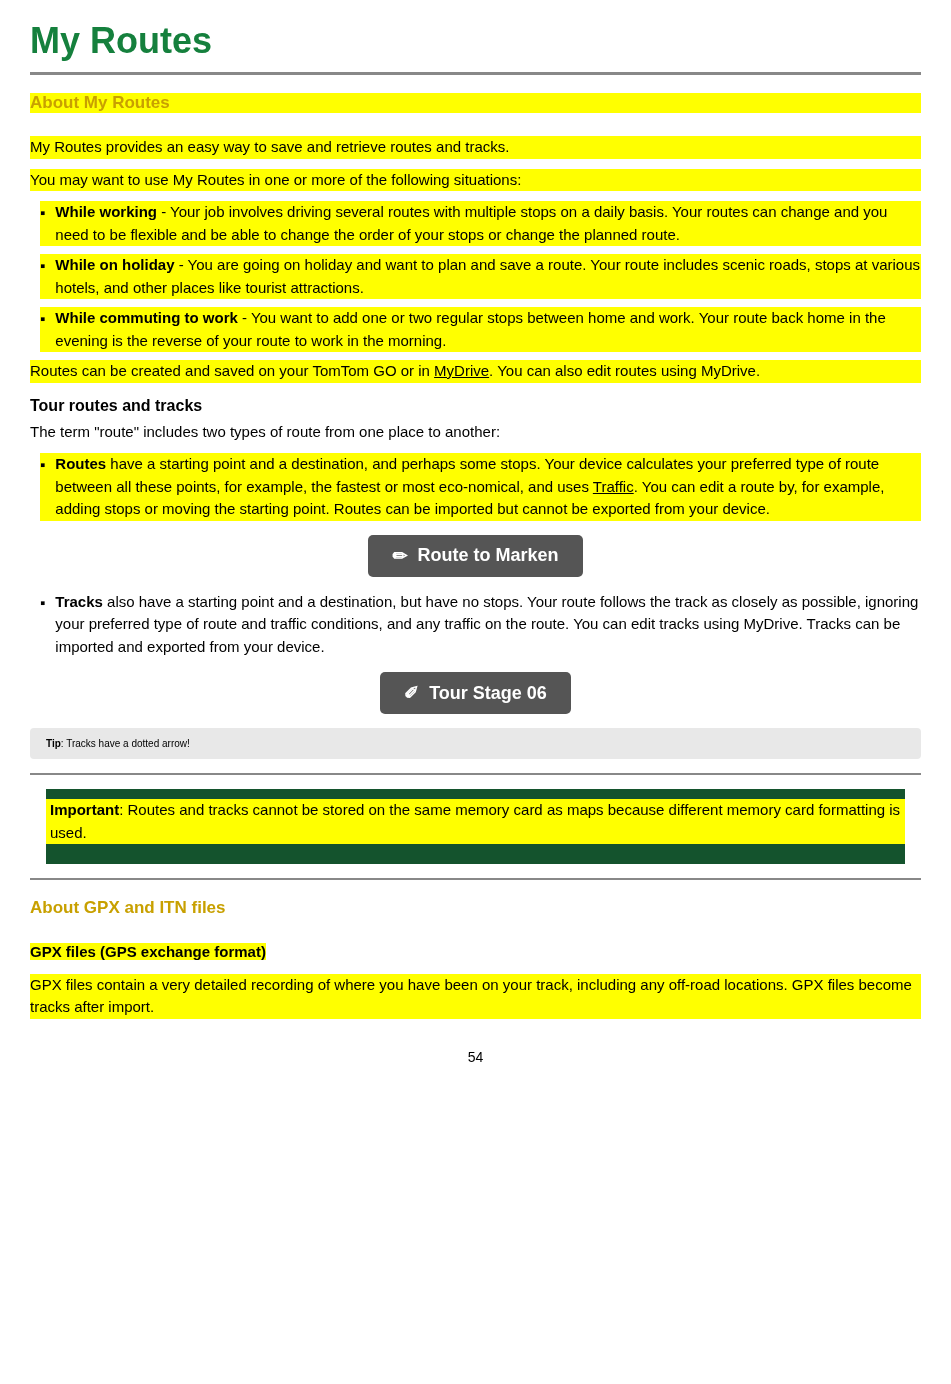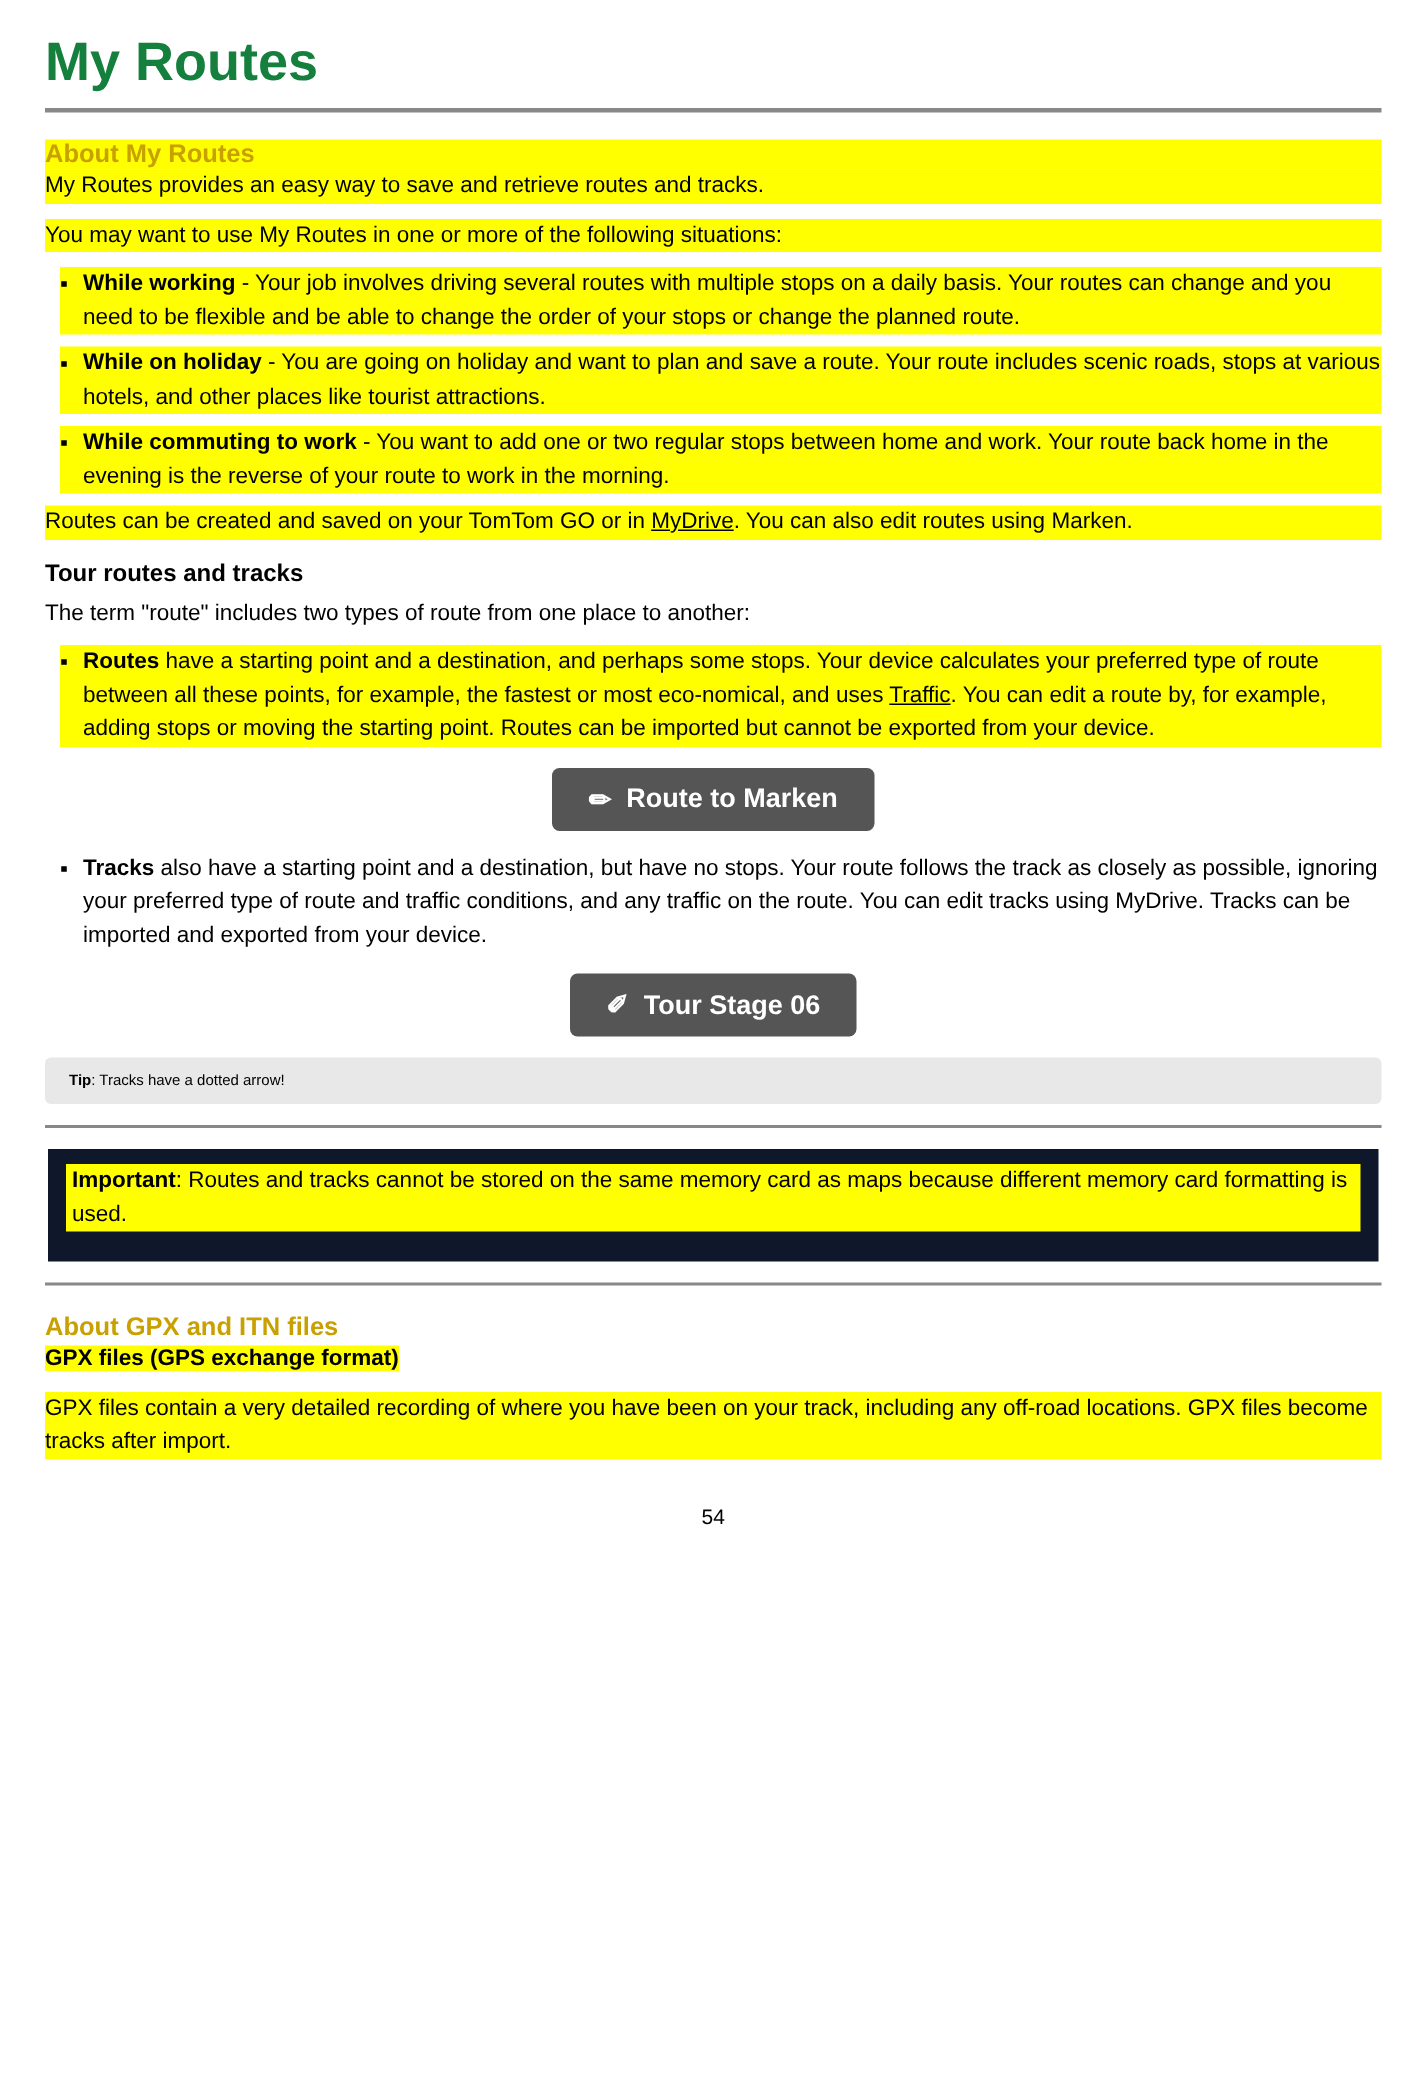--- a/index.html
+++ b/index.html
@@ -22,21 +22,21 @@
     .top-divider {
       border: none;
       border-top: 3px solid #888;
       margin-bottom: 18px;
     }
 
     .section-heading {
       font-size: 17px;
       font-weight: bold;
       color: #c8a000;
-      margin-bottom: 0;
+      margin-bottom: 23px;
     }
 
     .highlight-yellow {
       background-color: #ffff00;
     }
 
     p {
       margin-bottom: 10px;
       line-height: 1.5;
     }
@@ -114,23 +114,23 @@
       padding: 10px 16px;
       margin: 12px 0;
       font-size: 10px;
     }
 
     .tip-box .tip-bold {
       font-weight: bold;
     }
 
     .important-box {
-      background: #0f172a;
-      padding: 10px 12px;
-      margin: 14px 2px;
+      background: #14532d;
+      padding: 10px 0;
+      margin: 14px 16px;
     }
 
     .important-divider {
       border: none;
       border-top: 2px solid #888;
       margin: 0;
     }
 
     .about-routes-tracks-heading {
       font-size: 16px;
@@ -175,21 +175,21 @@
       </span>
     </li>
     <li class="highlight-yellow">
       <span>
         <span class="bold-term highlight-yellow">While commuting to work</span><span> - You want to add one or two regular stops between home and work. Your route back home in the evening is the reverse of your route to work in the morning.</span>
       </span>
     </li>
   </ul>
 
   <p class="highlight-yellow">
-    <span>Routes can be created and saved on your TomTom GO or in </span><a class="underline-link">MyDrive</a><span>. You can also edit routes using Marken.</span>
+    <span>Routes can be created and saved on your TomTom GO or in </span><a class="underline-link">MyDrive</a><span>. You can also edit routes using MyDrive.</span>
   </p>
 </div>
 
 <div class="section-gap">
   <div class="about-routes-tracks-heading">Tour routes and tracks</div>
 
   <p>The term "route" includes two types of route from one place to another:</p>
 
   <ul>
     <li class="highlight-yellow">

